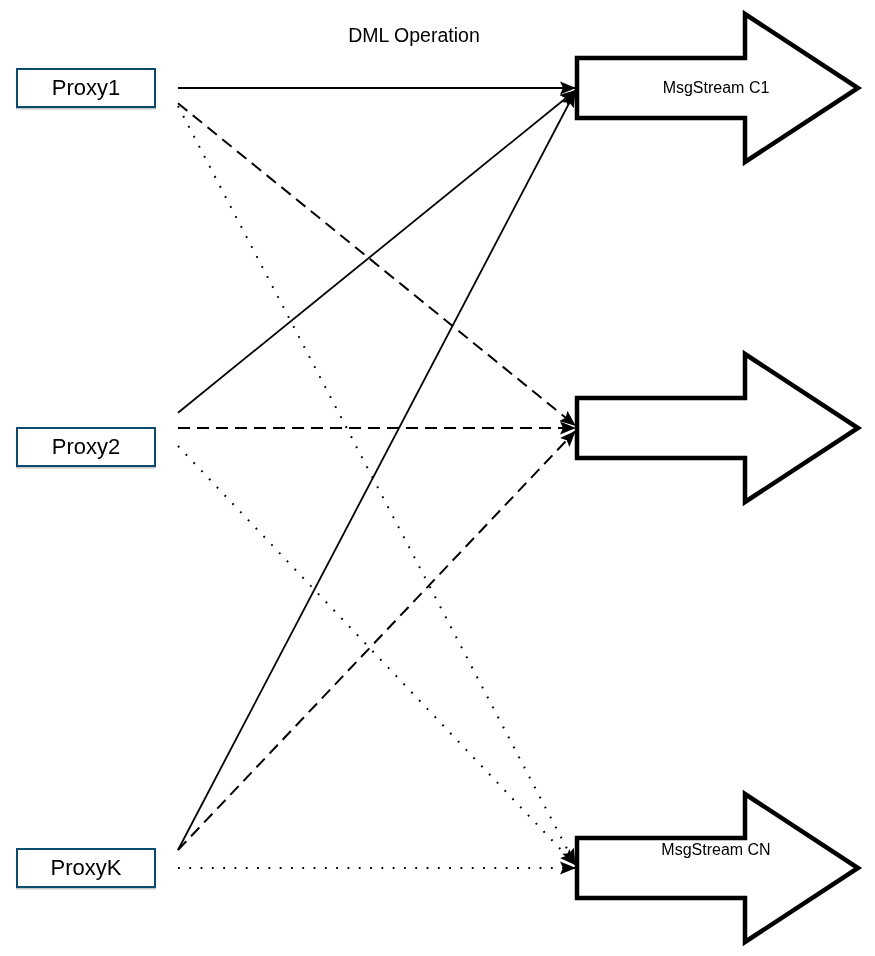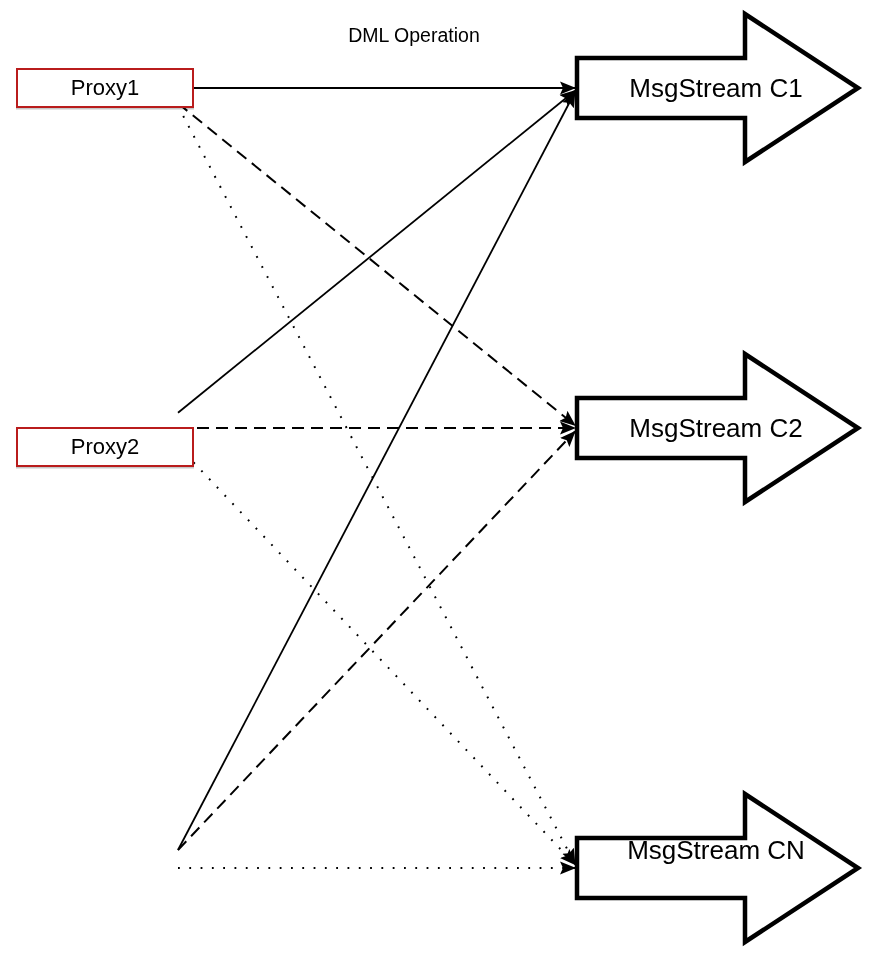--- a/index.html
+++ b/index.html
@@ -50,41 +50,41 @@
     top: 23px;
     width: 260px;
     text-align: center;
     font-size: 19.5px;
     line-height: 24px;
     color: #000000;
     z-index: 3;
   }
   .proxy-box {
     position: absolute;
-    width: 178px;
+    width: 140px;
     height: 40px;
     box-sizing: border-box;
     background: #ffffff;
-    border: 2px solid #b91c1c;
+    border: 2px solid #0c4a6e;
     box-shadow: 0 1.5px 0 rgba(0,0,0,0.22);
     display: flex;
     align-items: center;
     justify-content: center;
     font-size: 22px;
     color: #000000;
     z-index: 2;
     text-align: center;
   }
   .stream-label {
     position: absolute;
     width: 220px;
     height: 28px;
     line-height: 28px;
     text-align: center;
-    font-size: 26px;
+    font-size: 16px;
     color: #000000;
     z-index: 2;
   }
 </style>
 </head>
 <body>
 
 <div id="stage">
 
   <svg id="diagram-svg" width="875" height="956" viewBox="0 0 875 956">
@@ -114,16 +114,18 @@
   <div class="annotation">
     <div>DML Operation</div>
   </div>
 
 <div class="proxy-box" style="left: 16px; top: 68px;">
       <span>Proxy1</span>
     </div>
     <div class="proxy-box" style="left: 16px; top: 427px;">
       <span>Proxy2</span>
     </div>
+    <div class="proxy-box" style="left: 16px; top: 848px;">
+      <span>ProxyK</span>
+    </div>
     <div class="stream-label" style="left: 606px; top: 74px;">MsgStream C1</div>
-    <div class="stream-label" style="left: 606px; top: 414px;">MsgStream C2</div>
     <div class="stream-label" style="left: 606px; top: 836px;">MsgStream CN</div>
   </div>
 
 </body></html>

